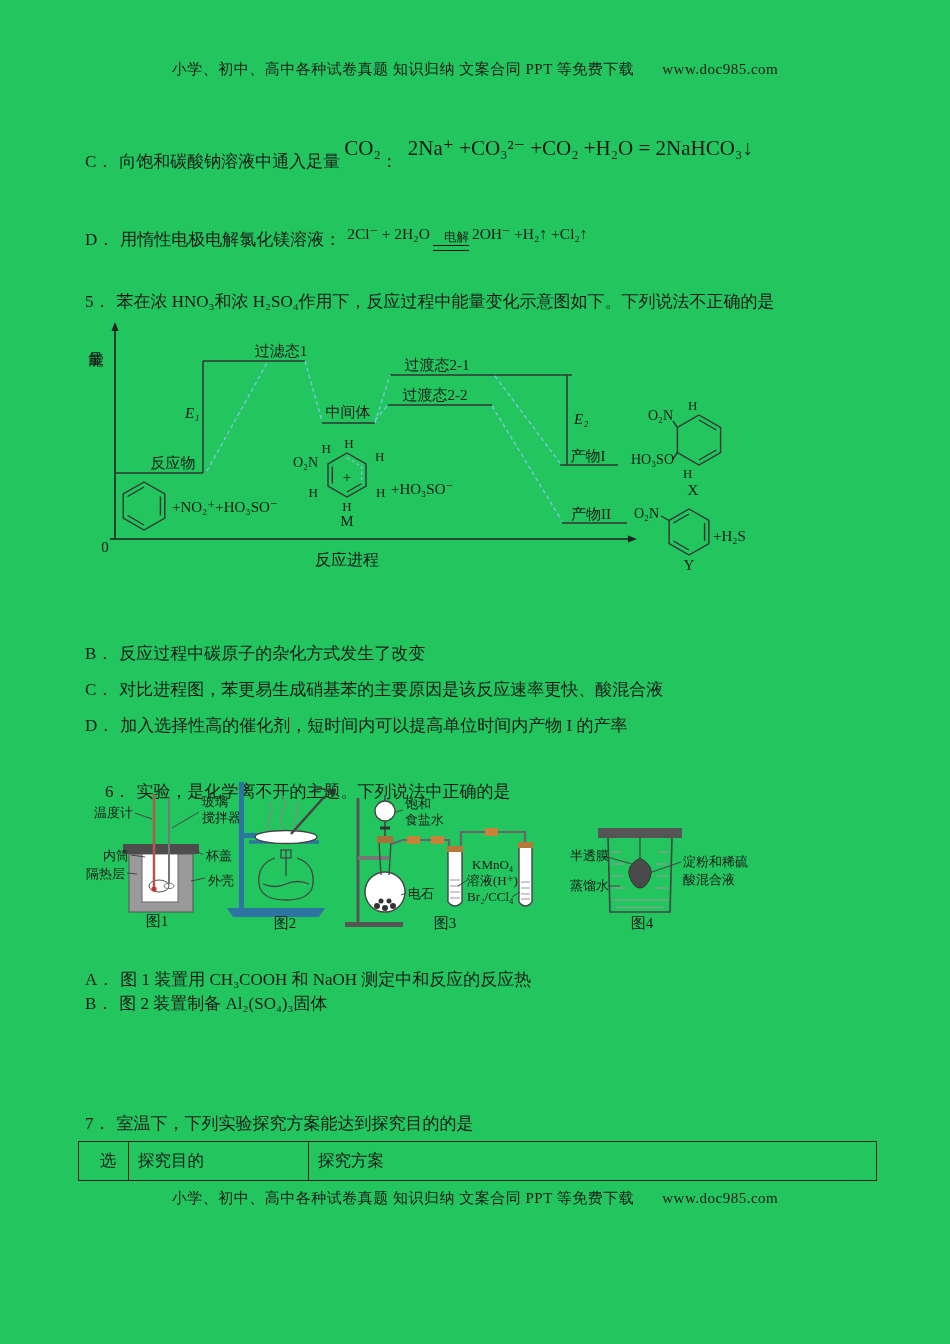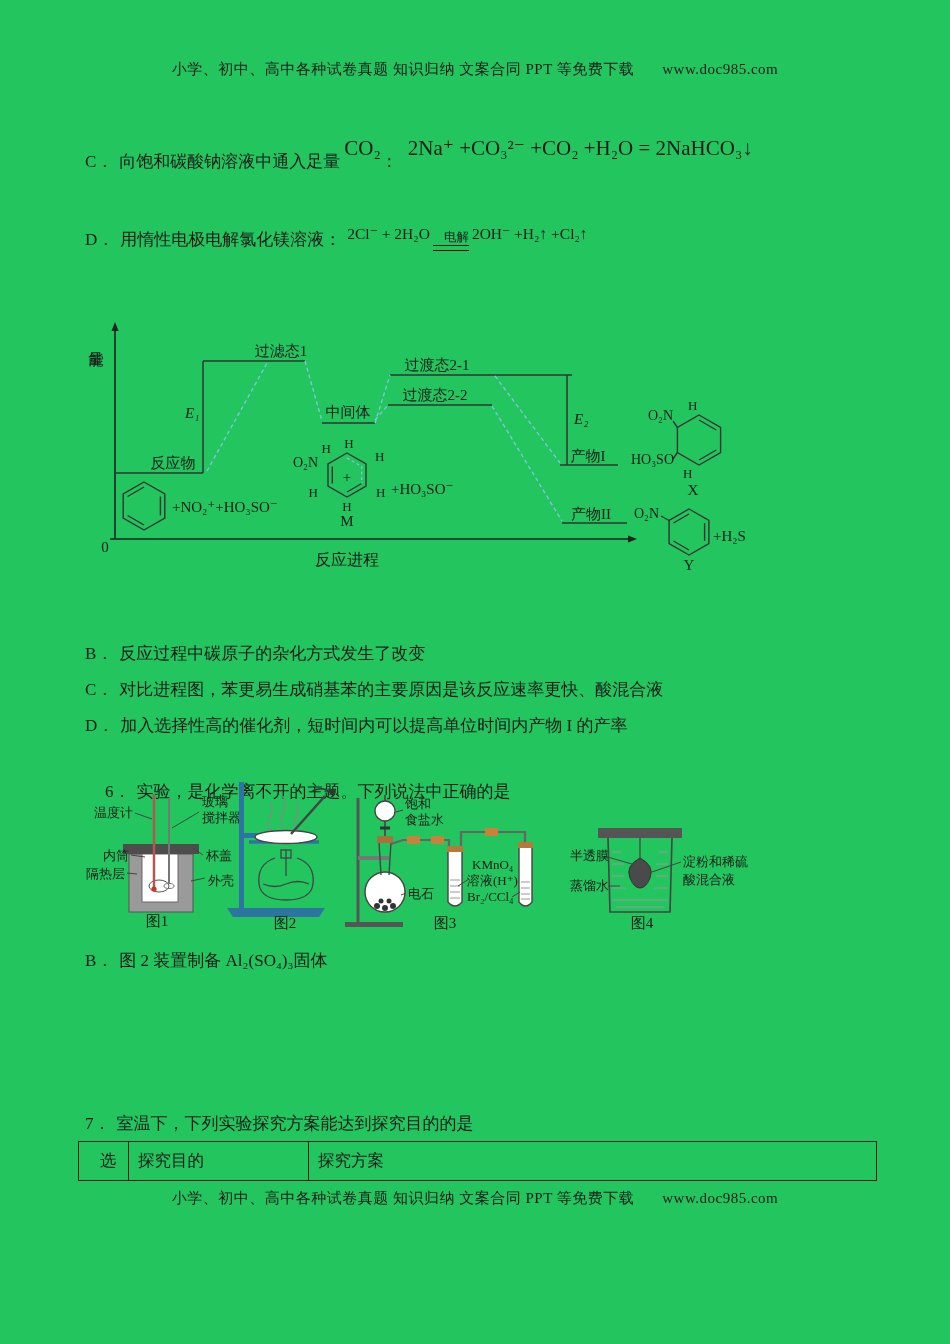--- a/index.html
+++ b/index.html
@@ -33,20 +33,23 @@
   </div>
 
   <div class="abs tline" style="top:148px;">
     <span class="lbl">C．</span><span>向饱和碳酸钠溶液中通入足量</span><span class="raise" style="margin-left:4px;">CO₂</span><span>：</span><span class="raise" style="margin-left:10px;">2Na⁺ +CO₃²⁻ +CO₂ +H₂O = 2NaHCO₃↓</span>
   </div>
 
   <div class="abs tline" style="top:228px;">
     <span class="lbl">D．</span><span>用惰性电极电解氯化镁溶液：</span><span class="raise6" style="margin-left:6px;">2Cl⁻ + 2H₂O</span><span class="dianjie raise6"><span class="dlbl">电解</span><span class="deq"></span></span><span class="raise6">2OH⁻ +H₂↑ +Cl₂↑</span>
   </div>
 
+  <div class="abs tline" style="top:290px;">
+    <span class="lbl">5．</span><span>苯在浓 HNO₃和浓 H₂SO₄作用下，反应过程中能量变化示意图如下。下列说法不正确的是</span>
+  </div>
 
   <svg class="abs" style="left:85px;top:320px;" width="660" height="268" viewBox="0 0 660 268">
 
     <g stroke="#222" stroke-width="1.6">
       <line x1="30" y1="8" x2="30" y2="219"></line>
       <line x1="25" y1="219" x2="546" y2="219"></line>
     </g>
     <polygon points="30,2 26.5,11 33.5,11" fill="#222"></polygon>
     <polygon points="552,219 543,215.5 543,222.5" fill="#222"></polygon>
     <text x="11" y="20" font-size="15" style="writing-mode:vertical-rl;">能量</text>
@@ -273,21 +276,22 @@
       <text x="0" y="80" font-size="13">半透膜</text>
       <line x1="38" y1="106" x2="50" y2="106" stroke="#444" stroke-width="1"></line>
       <text x="0" y="110" font-size="13">蒸馏水</text>
       <line x1="111" y1="82" x2="82" y2="92" stroke="#444" stroke-width="1"></line>
       <text x="113" y="86" font-size="13">淀粉和稀硫</text>
       <text x="113" y="104" font-size="13">酸混合液</text>
       <text x="72" y="148" font-size="15" text-anchor="middle">图4</text>
     </svg>
   </div>
 
-  <div class="abs tline" style="top:949px;"><span class="lbl">B．</span><span>图 2 装置制备 Al₂(SO₄)₃固体</span></div>
+  <div class="abs tline" style="top:968px;"><span class="lbl">A．</span><span>图 1 装置用 CH₃COOH 和 NaOH 测定中和反应的反应热</span></div>
+  <div class="abs tline" style="top:992px;"><span class="lbl">B．</span><span>图 2 装置制备 Al₂(SO₄)₃固体</span></div>
 
   <div class="abs tline" style="top:1112px;">
     <span class="lbl">7．</span><span>室温下，下列实验探究方案能达到探究目的的是</span>
   </div>
 
   <div class="abs" style="left:78px;top:1141px;">
     <table class="q7">
       <tbody>
           <tr>
         <td class="c1">选</td>

